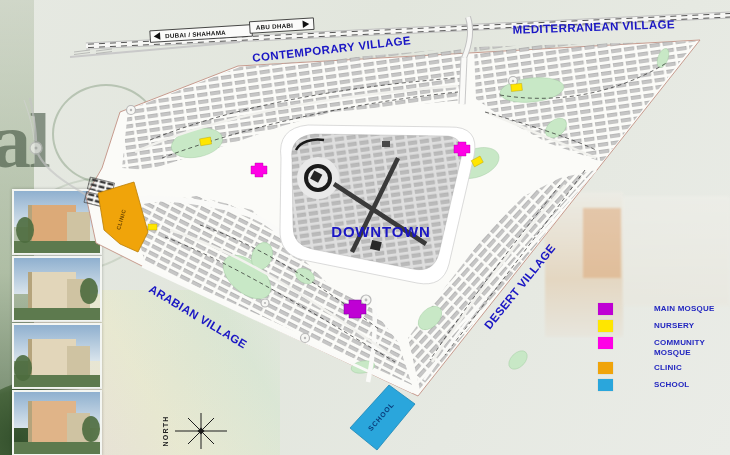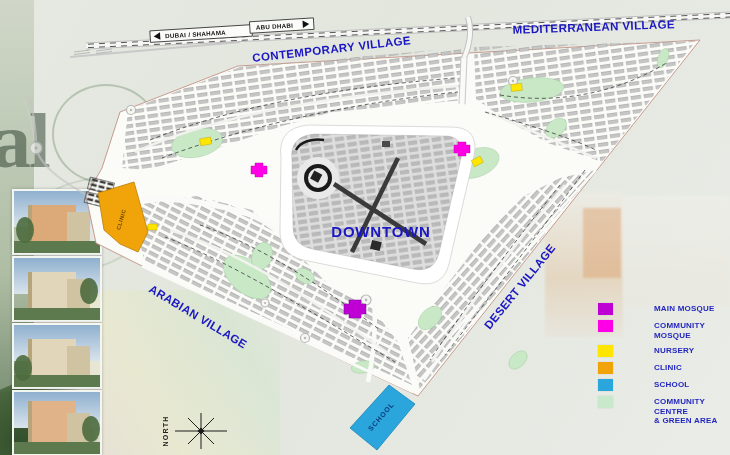--- a/index.html
+++ b/index.html
@@ -269,35 +269,30 @@
       <text transform="translate(168,431) rotate(-90)" text-anchor="middle" font-family="Liberation Serif, serif" font-size="7" font-weight="bold" fill="#222" letter-spacing="1.2">NORTH</text>
     </g>
   </svg>
 
   <div class="abs legend">
     <div class="legend-row">
       <div class="legend-swatch" style="background-color: rgb(191, 0, 212);"></div>
       <div class="legend-label">MAIN MOSQUE</div>
     </div>
     <div class="legend-row">
+      <div class="legend-swatch" style="background-color: rgb(255, 230, 0);"></div>
+      <div class="legend-label">NURSERY</div>
+    </div>
+    <div class="legend-row">
       <div class="legend-swatch" style="background-color: rgb(255, 0, 230);"></div>
       <div class="legend-label">COMMUNITY MOSQUE</div>
     </div>
     <div class="legend-row">
-      <div class="legend-swatch" style="background-color: rgb(255, 230, 0);"></div>
-      <div class="legend-label">NURSERY</div>
-    </div>
-    <div class="legend-row">
       <div class="legend-swatch" style="background-color: rgb(240, 164, 10);"></div>
       <div class="legend-label">CLINIC</div>
     </div>
     <div class="legend-row">
       <div class="legend-swatch" style="background-color: rgb(42, 166, 220);"></div>
       <div class="legend-label">SCHOOL</div>
     </div>
-    <div class="legend-row">
-      <div class="legend-swatch" style="background-color: rgb(201, 233, 204);"></div>
-      <div class="legend-label">COMMUNITY CENTRE
-&amp;  GREEN AREA</div>
-    </div>
   </div>
 
 </div>
 
 </body></html>

